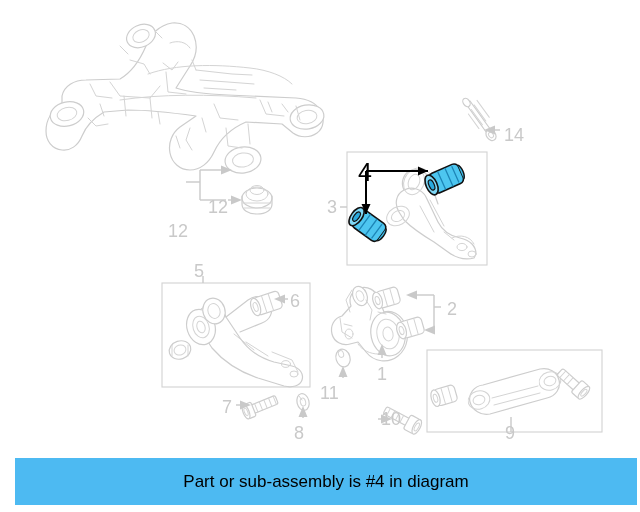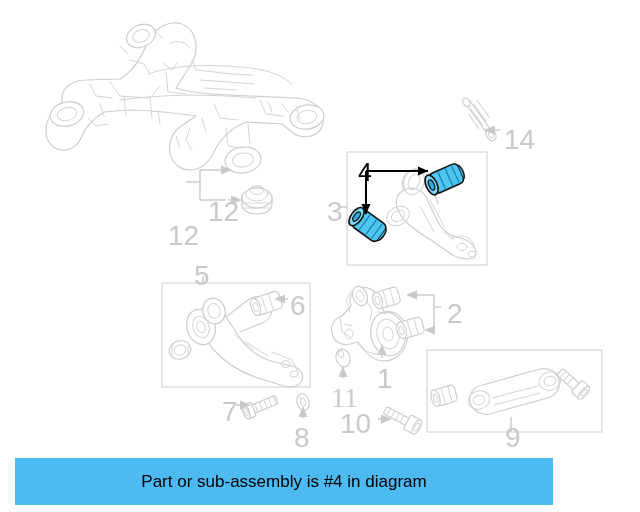--- a/index.html
+++ b/index.html
@@ -22,31 +22,31 @@
   }
   svg.layer {
     position: absolute;
     left: 0; top: 0;
     width: 640px;
     height: 512px;
   }
   .callout-label {
     position: absolute;
     font-family: "Liberation Sans", sans-serif;
-    font-size: 28px;
+    font-size: 18px;
     color: #c9c9c9;
     line-height: 1;
     user-select: none;
     white-space: nowrap;
   }
   .notice-banner {
     position: absolute;
     left: 15px;
     top: 458px;
-    width: 538px;
+    width: 622px;
     height: 47px;
     background: #4dbaf2;
     display: flex;
     flex-direction: column;
     align-items: center;
     justify-content: center;
   }
   .notice-line {
     font-family: "Liberation Sans", sans-serif;
     font-size: 17px;
@@ -389,22 +389,22 @@
 
   <div class="callout-label" style="left:377px; top:365px;">1</div>
   <div class="callout-label" style="left:447px; top:300px;">2</div>
   <div class="callout-label" style="left:327px; top:198px;">3</div>
   <div class="callout-label" style="left:358px; top:160px; color:#000000; font-size:25px;">4</div>
   <div class="callout-label" style="left:194px; top:262px;">5</div>
   <div class="callout-label" style="left:290px; top:292px;">6</div>
   <div class="callout-label" style="left:222px; top:398px;">7</div>
   <div class="callout-label" style="left:294px; top:424px;">8</div>
   <div class="callout-label" style="left:505px; top:424px;">9</div>
-  <div class="callout-label" style="left:340px; top:410px;">10</div>
-  <div class="callout-label" style="left:331px; top:384px;font-family:Liberation Serif, serif;">11</div>
+  <div class="callout-label" style="left:381px; top:410px;">10</div>
+  <div class="callout-label" style="left:320px; top:384px;">11</div>
   <div class="callout-label" style="left:168px; top:182px;margin-top:40px;">12</div>
   <div class="callout-label" style="left:208px; top:198px;">12</div>
   <div class="callout-label" style="left:504px; top:126px;">14</div>
 
   <div class="notice-banner">
     <div class="notice-line">Part or sub-assembly is #4 in diagram</div>
   </div>
 
 </div>
 

